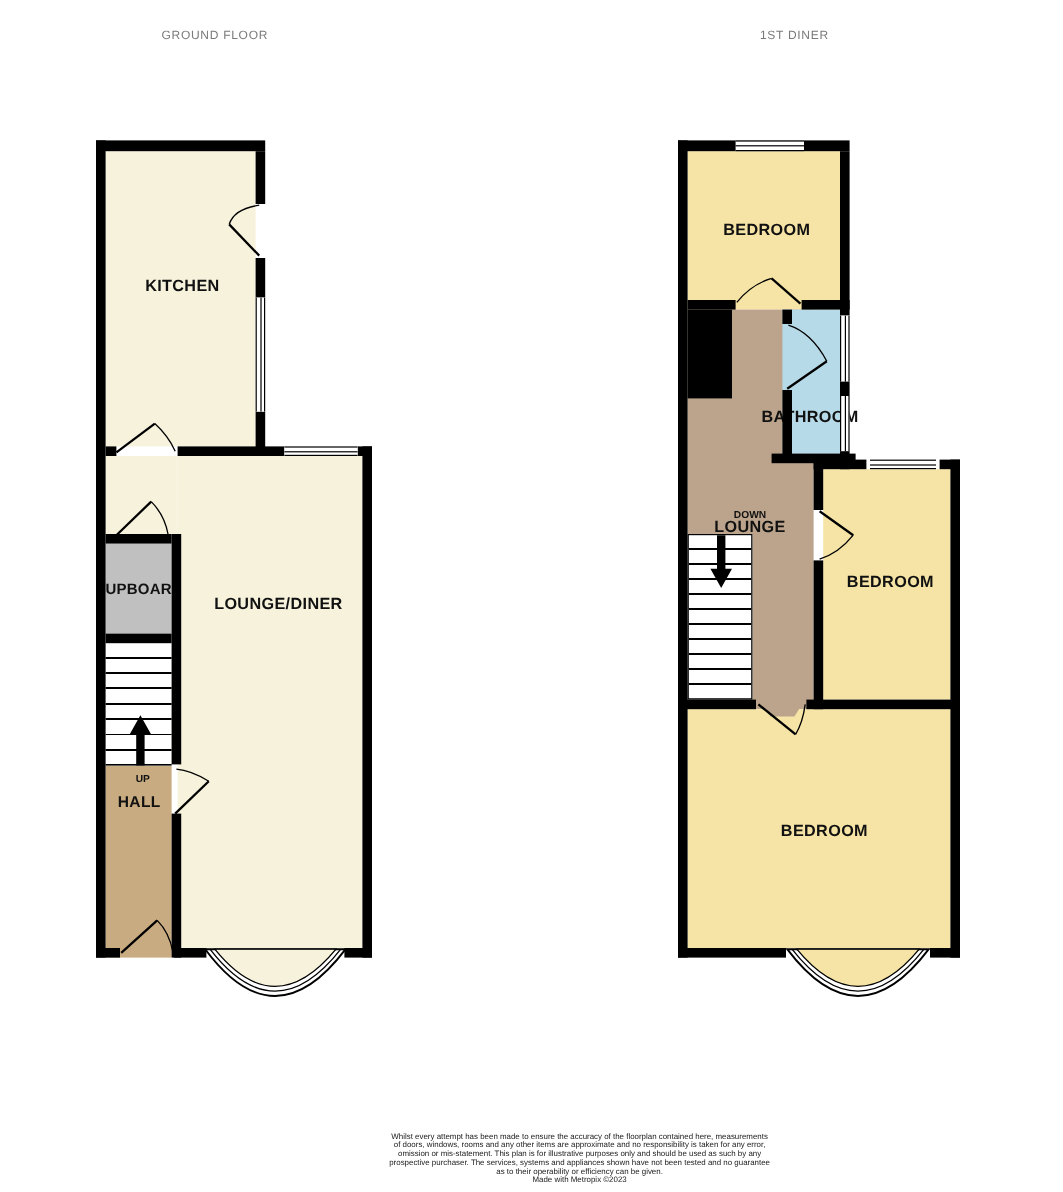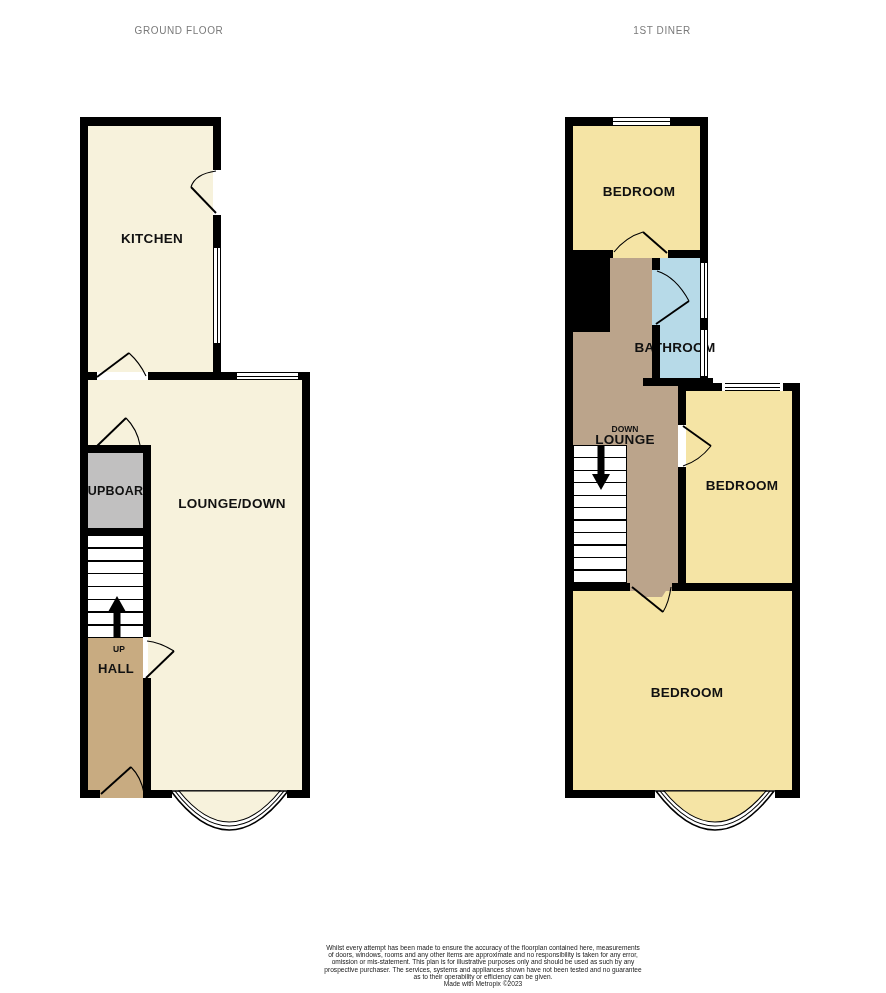--- a/index.html
+++ b/index.html
@@ -66,21 +66,21 @@
   <div class="wall" style="left:80px;top:790px;width:20px;height:8px;"></div>
   <div class="wall" style="left:145px;top:790px;width:27px;height:8px;"></div>
   <div class="wall" style="left:287px;top:790px;width:23px;height:8px;"></div>
 
   <div class="wall" style="left:88px;top:445px;width:55px;height:8px;"></div>
   <div class="wall" style="left:88px;top:528px;width:55px;height:8px;"></div>
   <div class="wall" style="left:143px;top:445px;width:8px;height:192px;"></div>
   <div class="wall" style="left:143px;top:678px;width:8px;height:120px;"></div>
 
   <div class="room-label" style="left:152px;top:238px;">KITCHEN</div>
-  <div class="room-label" style="left:232px;top:503px;">LOUNGE/DOWN</div>
+  <div class="room-label" style="left:232px;top:503px;">LOUNGE/DINER</div>
   <div class="clip-room" style="left:88px;top:453px;width:55px;height:75px;">
     <span>CUPBOARD</span>
   </div>
   <div class="room-label" style="left:116px;top:668px;font-size:13px;">HALL</div>
   <div class="small-label" style="left:119px;top:649px;">UP</div>
 
   <div class="fill" style="left:573px;top:126px;width:127px;height:132px;background:var(--room_yellow);"></div>
   <div class="fill" style="left:573px;top:258px;width:105px;height:333px;background:var(--landing_tan);"></div>
   <div class="fill" style="left:573px;top:258px;width:37px;height:74px;background:var(--wall_black);z-index:3;"></div>
   <div class="fill" style="left:652px;top:258px;width:48px;height:122px;background:var(--bathroom_blue);z-index:2;"></div>

